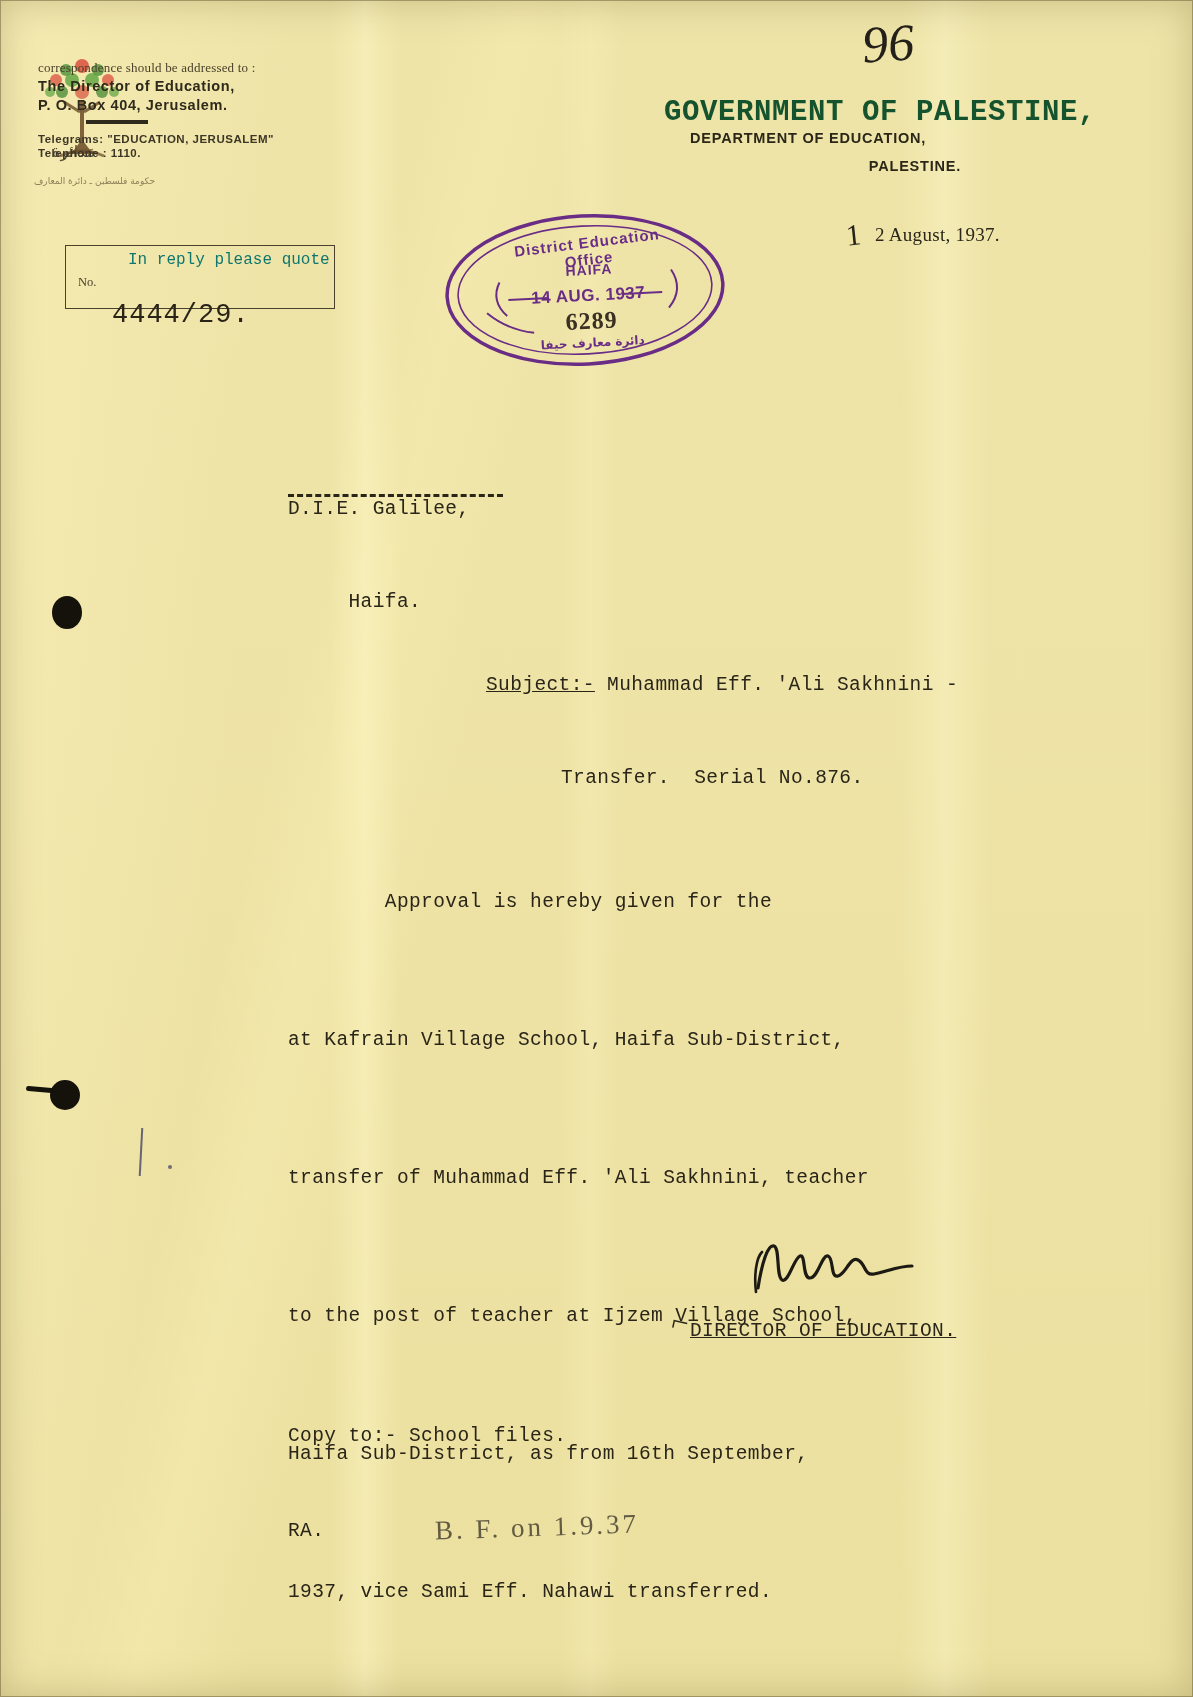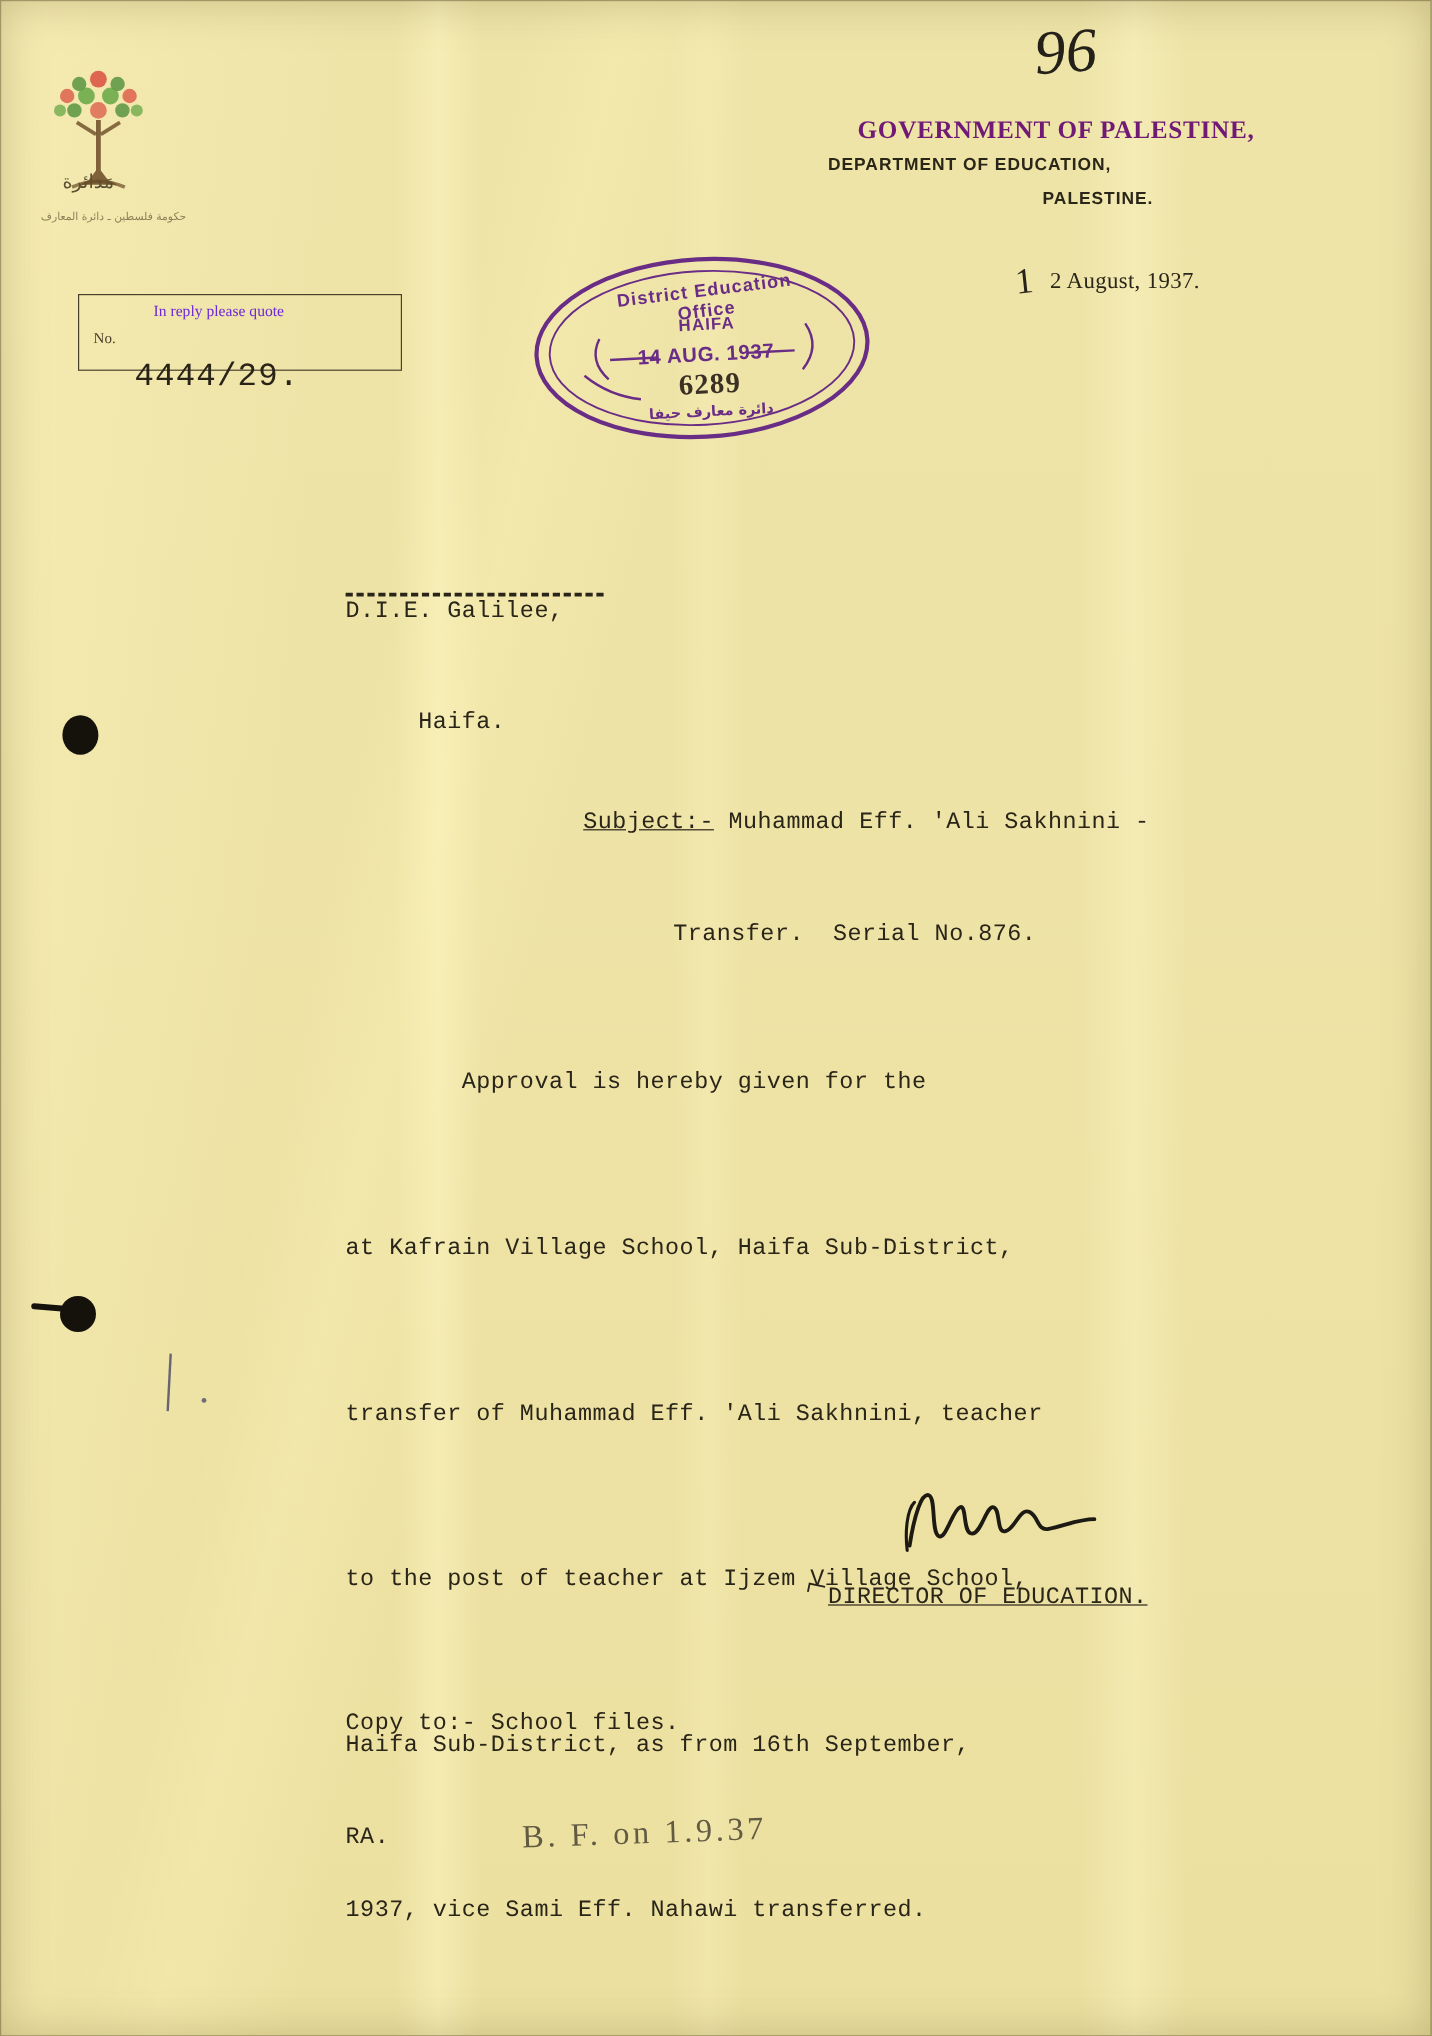--- a/index.html
+++ b/index.html
@@ -86,23 +86,23 @@
     left: 65px;
     top: 245px;
     width: 268px;
     height: 62px;
     border: 1.5px solid #4a412c;
   }
   .reply-title {
     position: absolute;
     left: 128px;
     top: 251px;
-    font-size: 13px;
-    color: #6d28d9;
-    font-family: Liberation Serif, serif;
+    font-size: 16px;
+    color: #0f766e;
+    font-family: Liberation Mono, monospace;
   }
   .reply-no {
     position: absolute;
     left: 78px;
     top: 275px;
     font-size: 12.5px;
     color: #4a412c;
     font-family: "Liberation Serif", serif;
   }
   .reply-num-hand {
@@ -142,25 +142,25 @@
     font-family: "DejaVu Sans", sans-serif;
   }
 
   
   .gov-title {
     position: absolute;
     left: 620px;
     top: 96px;
     width: 520px;
     text-align: center;
-    font-size: 21px;
+    font-size: 29px;
     font-weight: bold;
     letter-spacing: 0.6px;
-    color: #701a75;
-    font-family: Liberation Serif, serif;
+    color: #14532d;
+    font-family: Liberation Mono, monospace;
   }
   .dept-title {
     position: absolute;
     left: 690px;
     top: 130px;
     width: 450px;
     font-size: 14.5px;
     font-weight: bold;
     letter-spacing: 0.8px;
     color: #2b2718;
@@ -416,20 +416,28 @@
       <circle cx="74" cy="46" r="5" fill="#5ca33f" opacity="0.7"></circle>
       <path d="M40 54 L40 96 L34 104 L26 108 L58 108 L50 104 L44 96 L44 54 Z" fill="#6a4a24" opacity="0.85"></path>
       <path d="M40 66 L24 56" stroke="#6a4a24" stroke-width="3" fill="none" opacity="0.8"></path>
       <path d="M44 66 L60 56" stroke="#6a4a24" stroke-width="3" fill="none" opacity="0.8"></path>
       <path d="M20 110 Q42 100 64 110" stroke="#6a4a24" stroke-width="3" fill="none" opacity="0.7"></path>
     </g>
   </svg>
   <div class="arabic-mark">مَدائرة</div>
   <div class="arabic-faint">حكومة فلسطين ـ دائرة المعارف</div>
 
+  <div class="letterhead">
+    <div class="lh-line">correspondence should be addressed to :</div>
+    <div class="lh-bold">The Director of Education,</div>
+    <div class="lh-bold">P. O. Box 404, Jerusalem.</div>
+    <div class="lh-rule"></div>
+    <div class="lh-small">Telegrams:  "EDUCATION, JERUSALEM"</div>
+    <div class="lh-small">Telephone :  1110.</div>
+  </div>
 
   <div class="reply-box"></div>
   <div class="reply-title">In reply please quote</div>
   <div class="reply-no">No.</div>
   <div class="reply-num-hand">4444/29.</div>
 
   <div class="gov-title">GOVERNMENT OF PALESTINE,</div>
   <div class="dept-title">DEPARTMENT OF EDUCATION,</div>
   <div class="city-title">PALESTINE.</div>
   <div class="date-hand">1</div>

